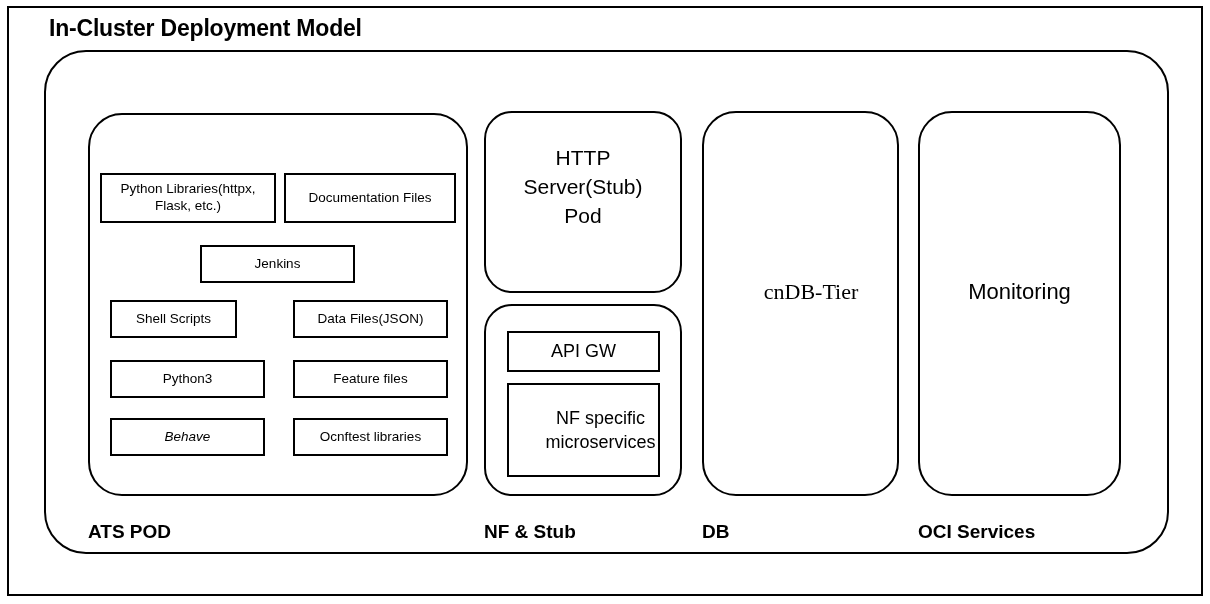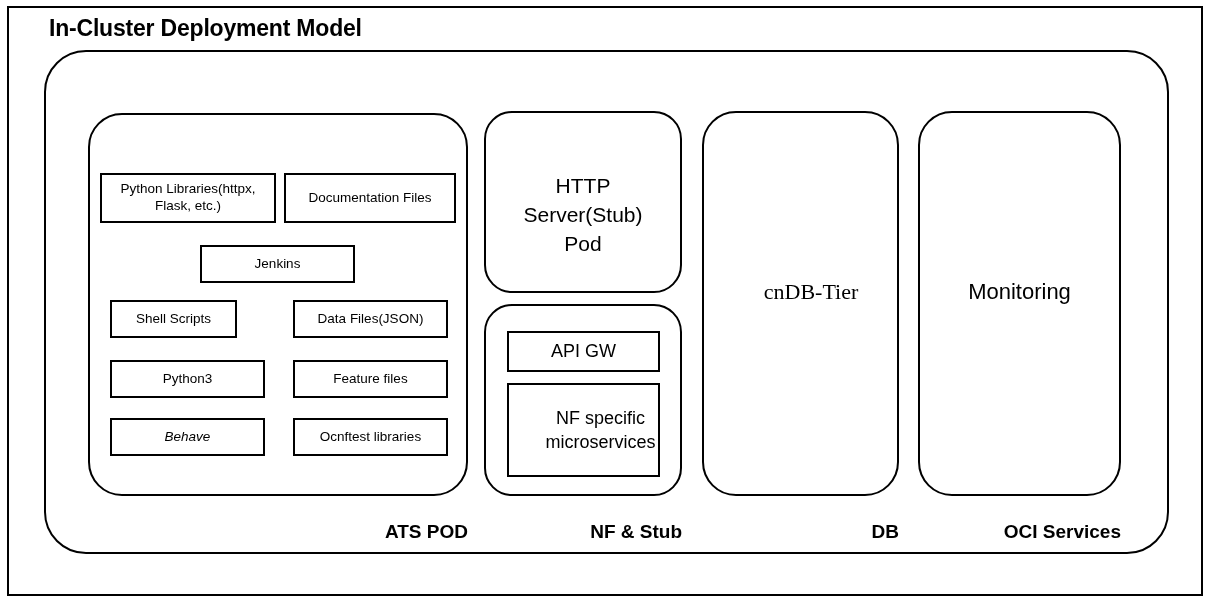--- a/index.html
+++ b/index.html
@@ -141,21 +141,21 @@
   
   .group-text {
     position: absolute;
     text-align: center;
     font-size: 21px;
     line-height: 1.38;
     white-space: pre-line;
   }
   .group-text.http-stub-text {
     left: 484px;
-    top: 172px;
+    top: 144px;
     width: 198px;
   }
   .group-text.cndb-text {
     left: 702px;
     top: 277px;
     width: 218px;
     font-size: 22px;
     font-family: Liberation Serif, serif;
   }
   .group-text.monitoring-text {
@@ -163,21 +163,21 @@
     top: 277px;
     width: 203px;
     font-size: 22px;
   }
 
   
   .zone-caption {
     position: absolute;
     font-size: 19px;
     font-weight: bold;
-    text-align: right;
+    text-align: left;
     white-space: nowrap;
   }
   .zone-caption.ats      { left: 88px;  top: 521px; width: 380px; }
   .zone-caption.nfstub   { left: 484px; top: 521px; width: 198px; }
   .zone-caption.db       { left: 702px; top: 521px; width: 197px; }
   .zone-caption.oci      { left: 918px; top: 521px; width: 203px; }
 </style>
 </head>
 <body>
 

